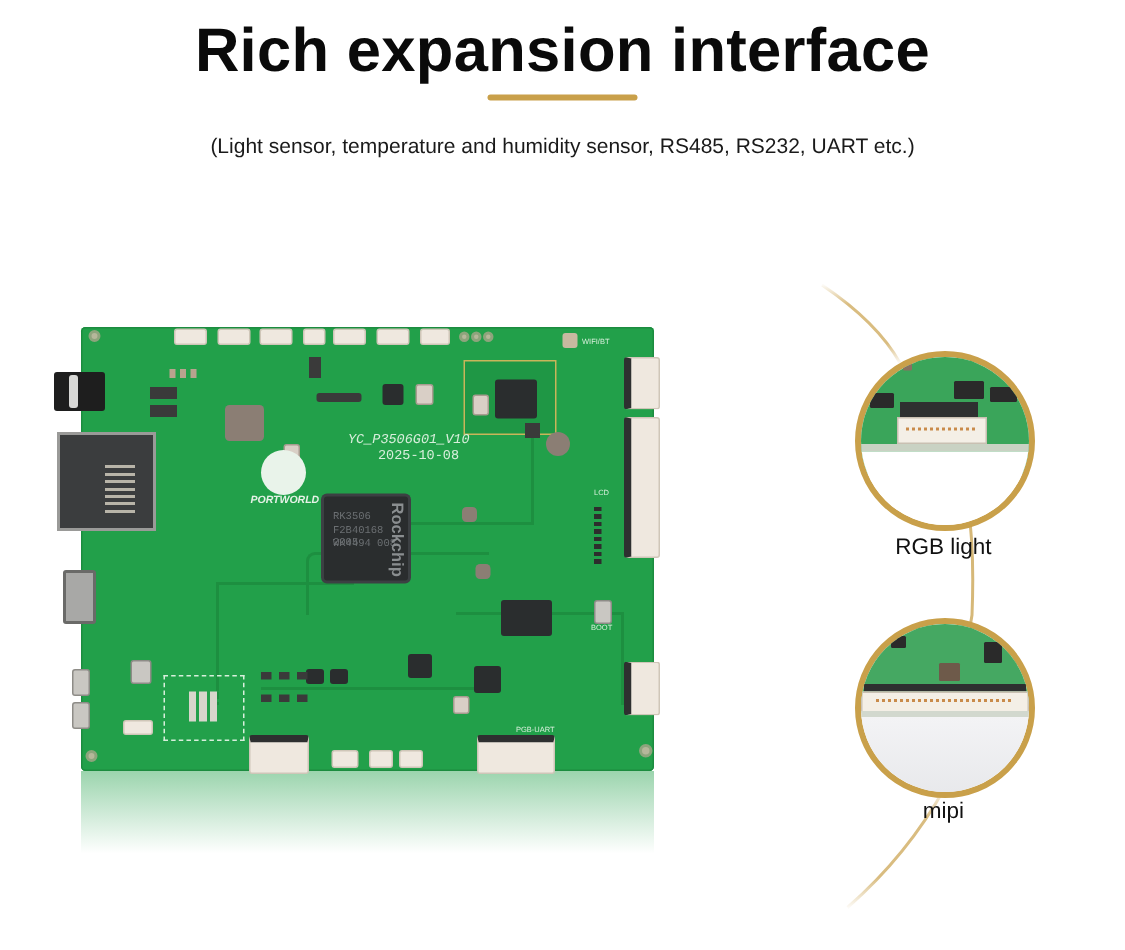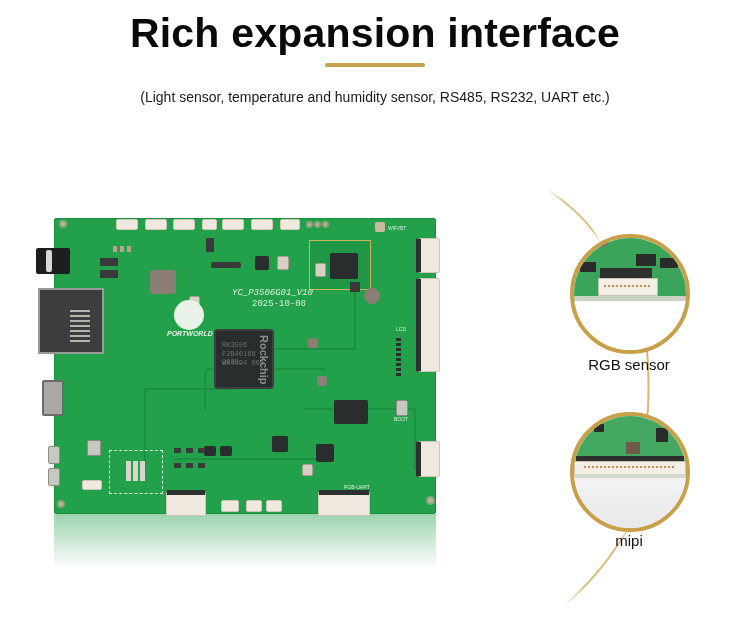--- a/index.html
+++ b/index.html
@@ -185,21 +185,21 @@
   <div class="c-smd" style="left:6px;top:24px;width:16px;height:10px;"></div>
   <div class="c-smd" style="left:62px;top:16px;width:20px;height:12px;"></div>
   <div class="c-smd" style="left:86px;top:20px;width:18px;height:10px;"></div>
   <div class="c-smd" style="left:28px;top:4px;width:6px;height:5px;background:#8a7060;"></div>
   <div class="c-fpc-dark" style="left:26px;top:30px;width:52px;height:10px;"></div>
   <div class="c-fpc" style="left:24px;top:40px;width:58px;height:16px;"></div>
   <div class="c-pins" style="left:30px;top:47px;width:46px;"></div>
   <div class="c-board-edge" style="top:58px;"></div>
   <div class="c-bottom" style="top:63px;background:#ffffff;"></div>
 </div>
-<div class="label" style="left:569px;top:356px;">RGB sensor</div>
+<div class="label" style="left:569px;top:356px;">RGB light</div>
 
 <div class="circle" style="left:570px;top:412px;">
   <div class="c-green" style="height:58px;background:#45a862;"></div>
   <div class="c-smd" style="left:20px;top:8px;width:10px;height:8px;"></div>
   <div class="c-smd" style="left:82px;top:12px;width:12px;height:14px;"></div>
   <div class="c-smd" style="left:52px;top:26px;width:14px;height:12px;background:#6e5a4a;"></div>
   <div class="c-fpc-dark" style="left:2px;top:40px;width:108px;height:5px;"></div>
   <div class="c-fpc" style="left:0px;top:45px;width:110px;height:12px;"></div>
   <div class="c-pins" style="left:10px;top:50px;width:90px;"></div>
   <div class="c-board-edge" style="top:58px;background:#d2d8ce;"></div>

